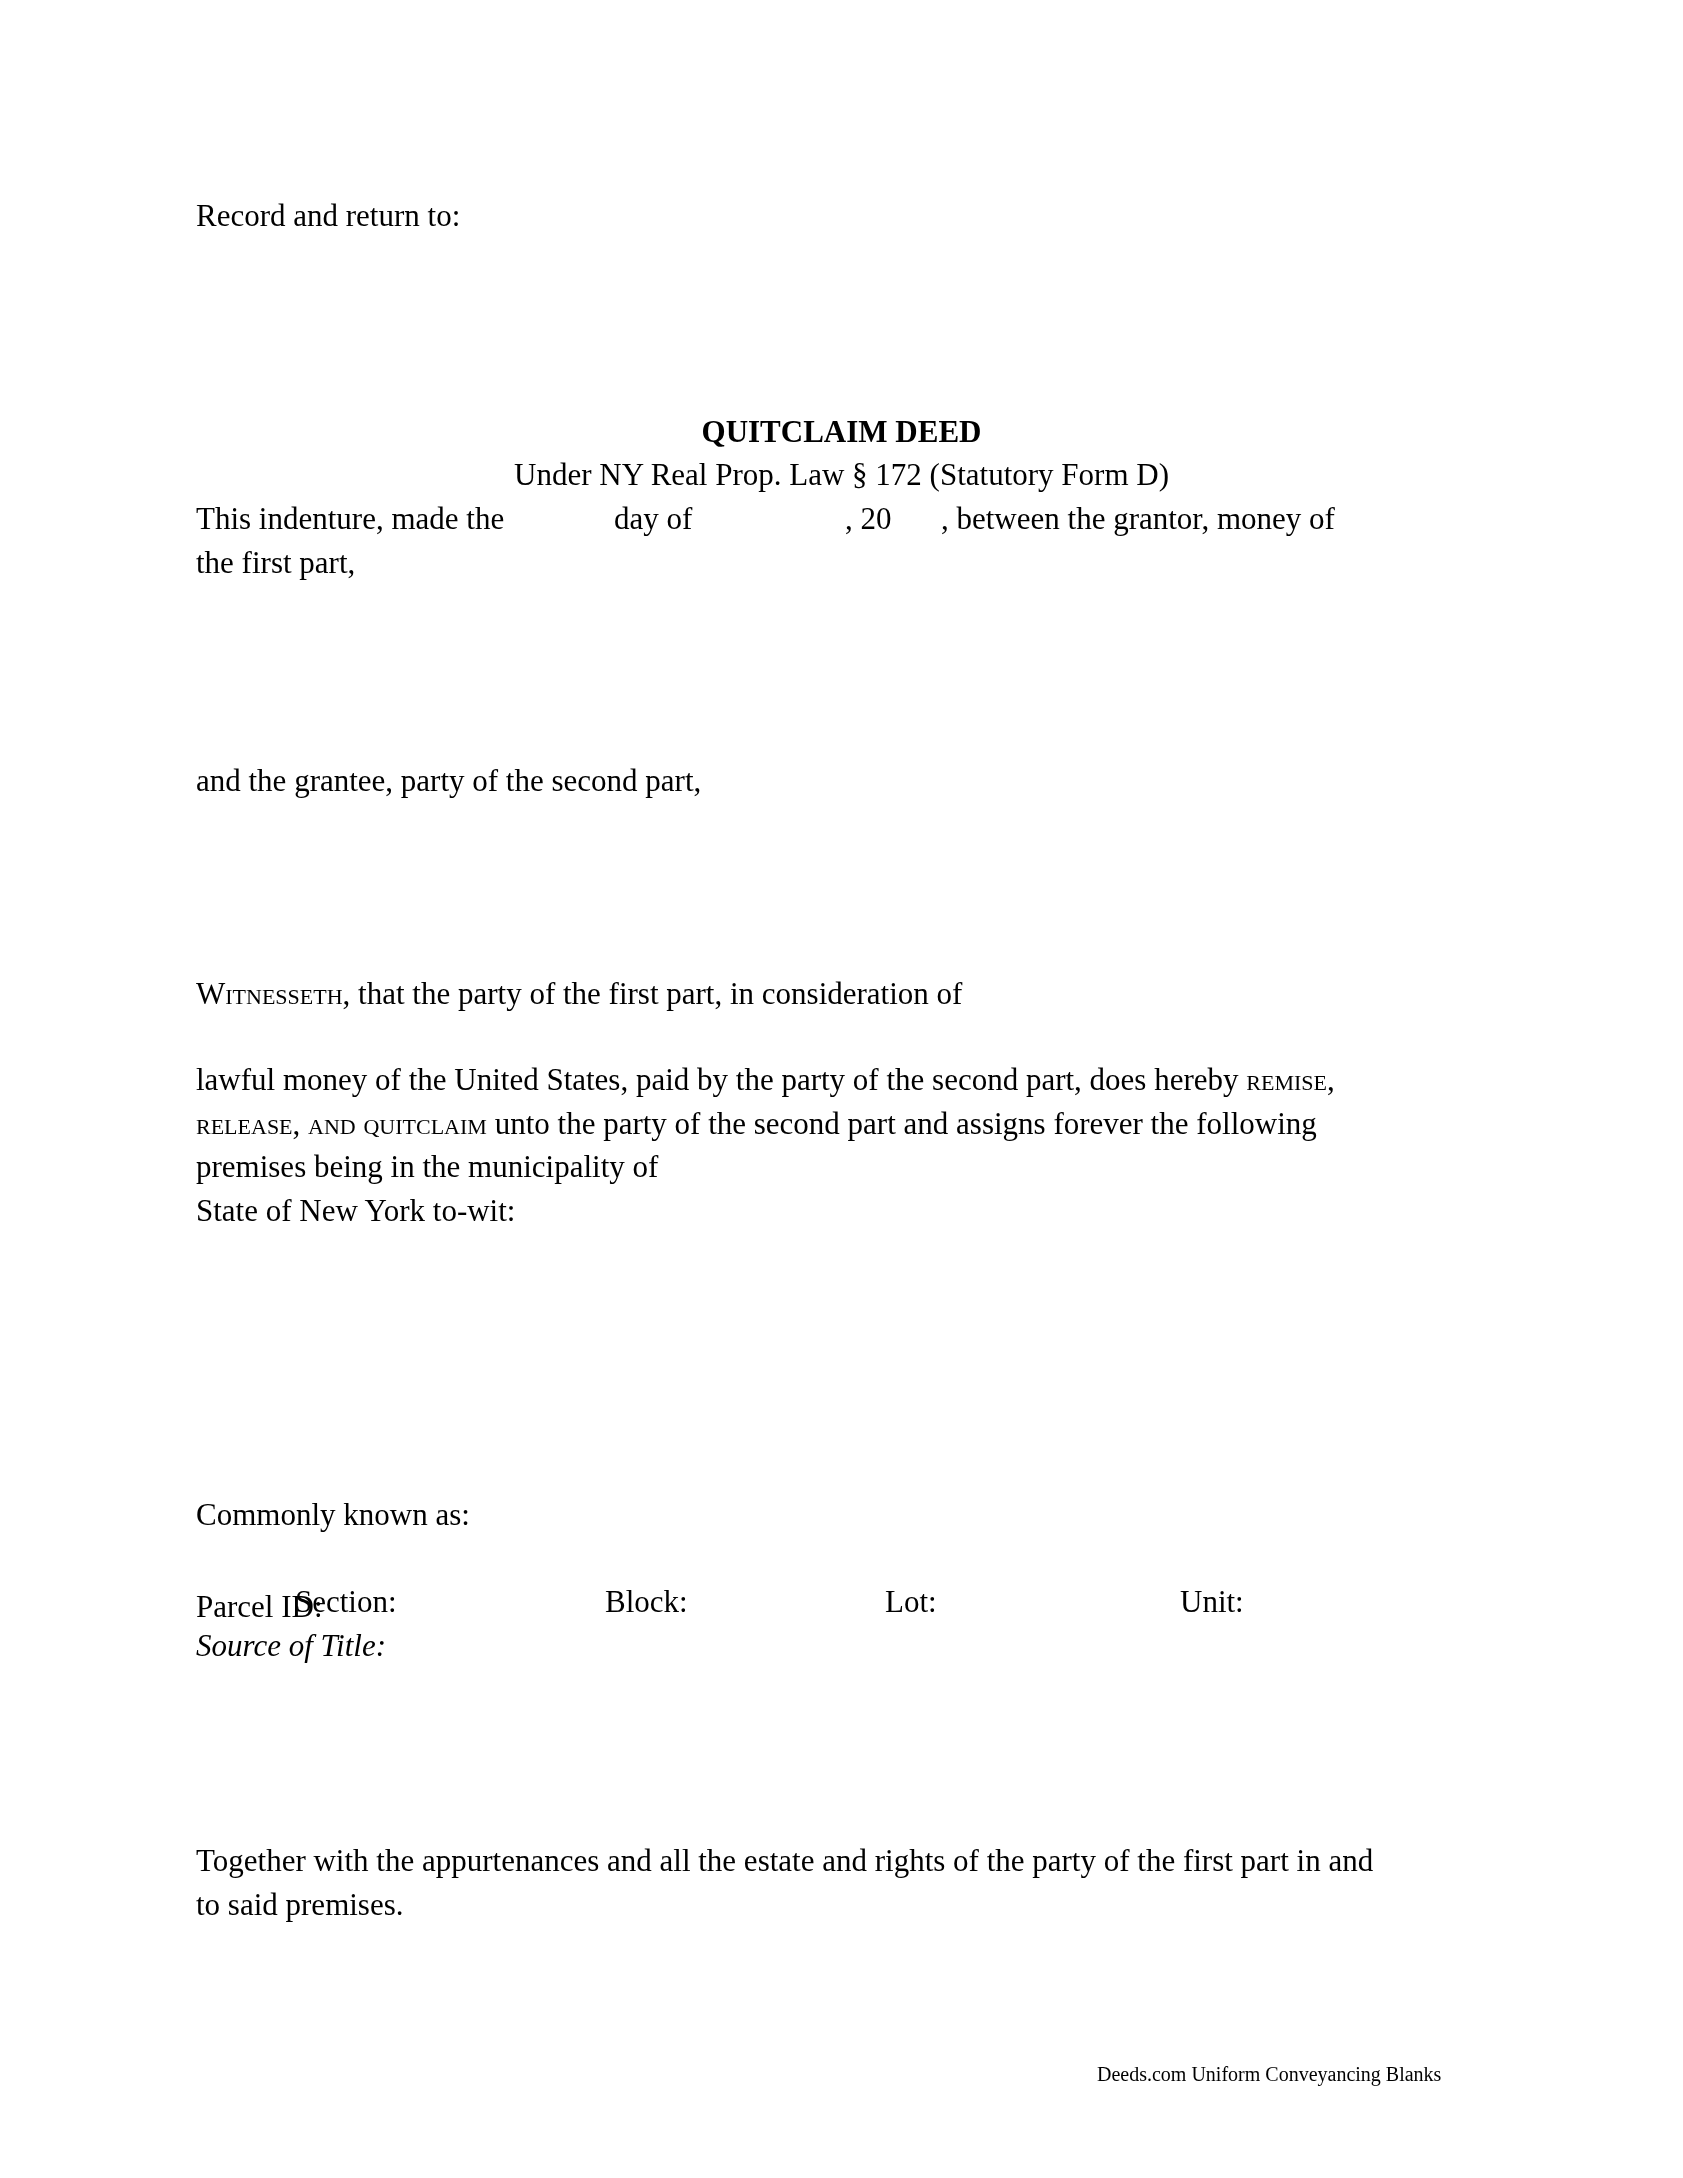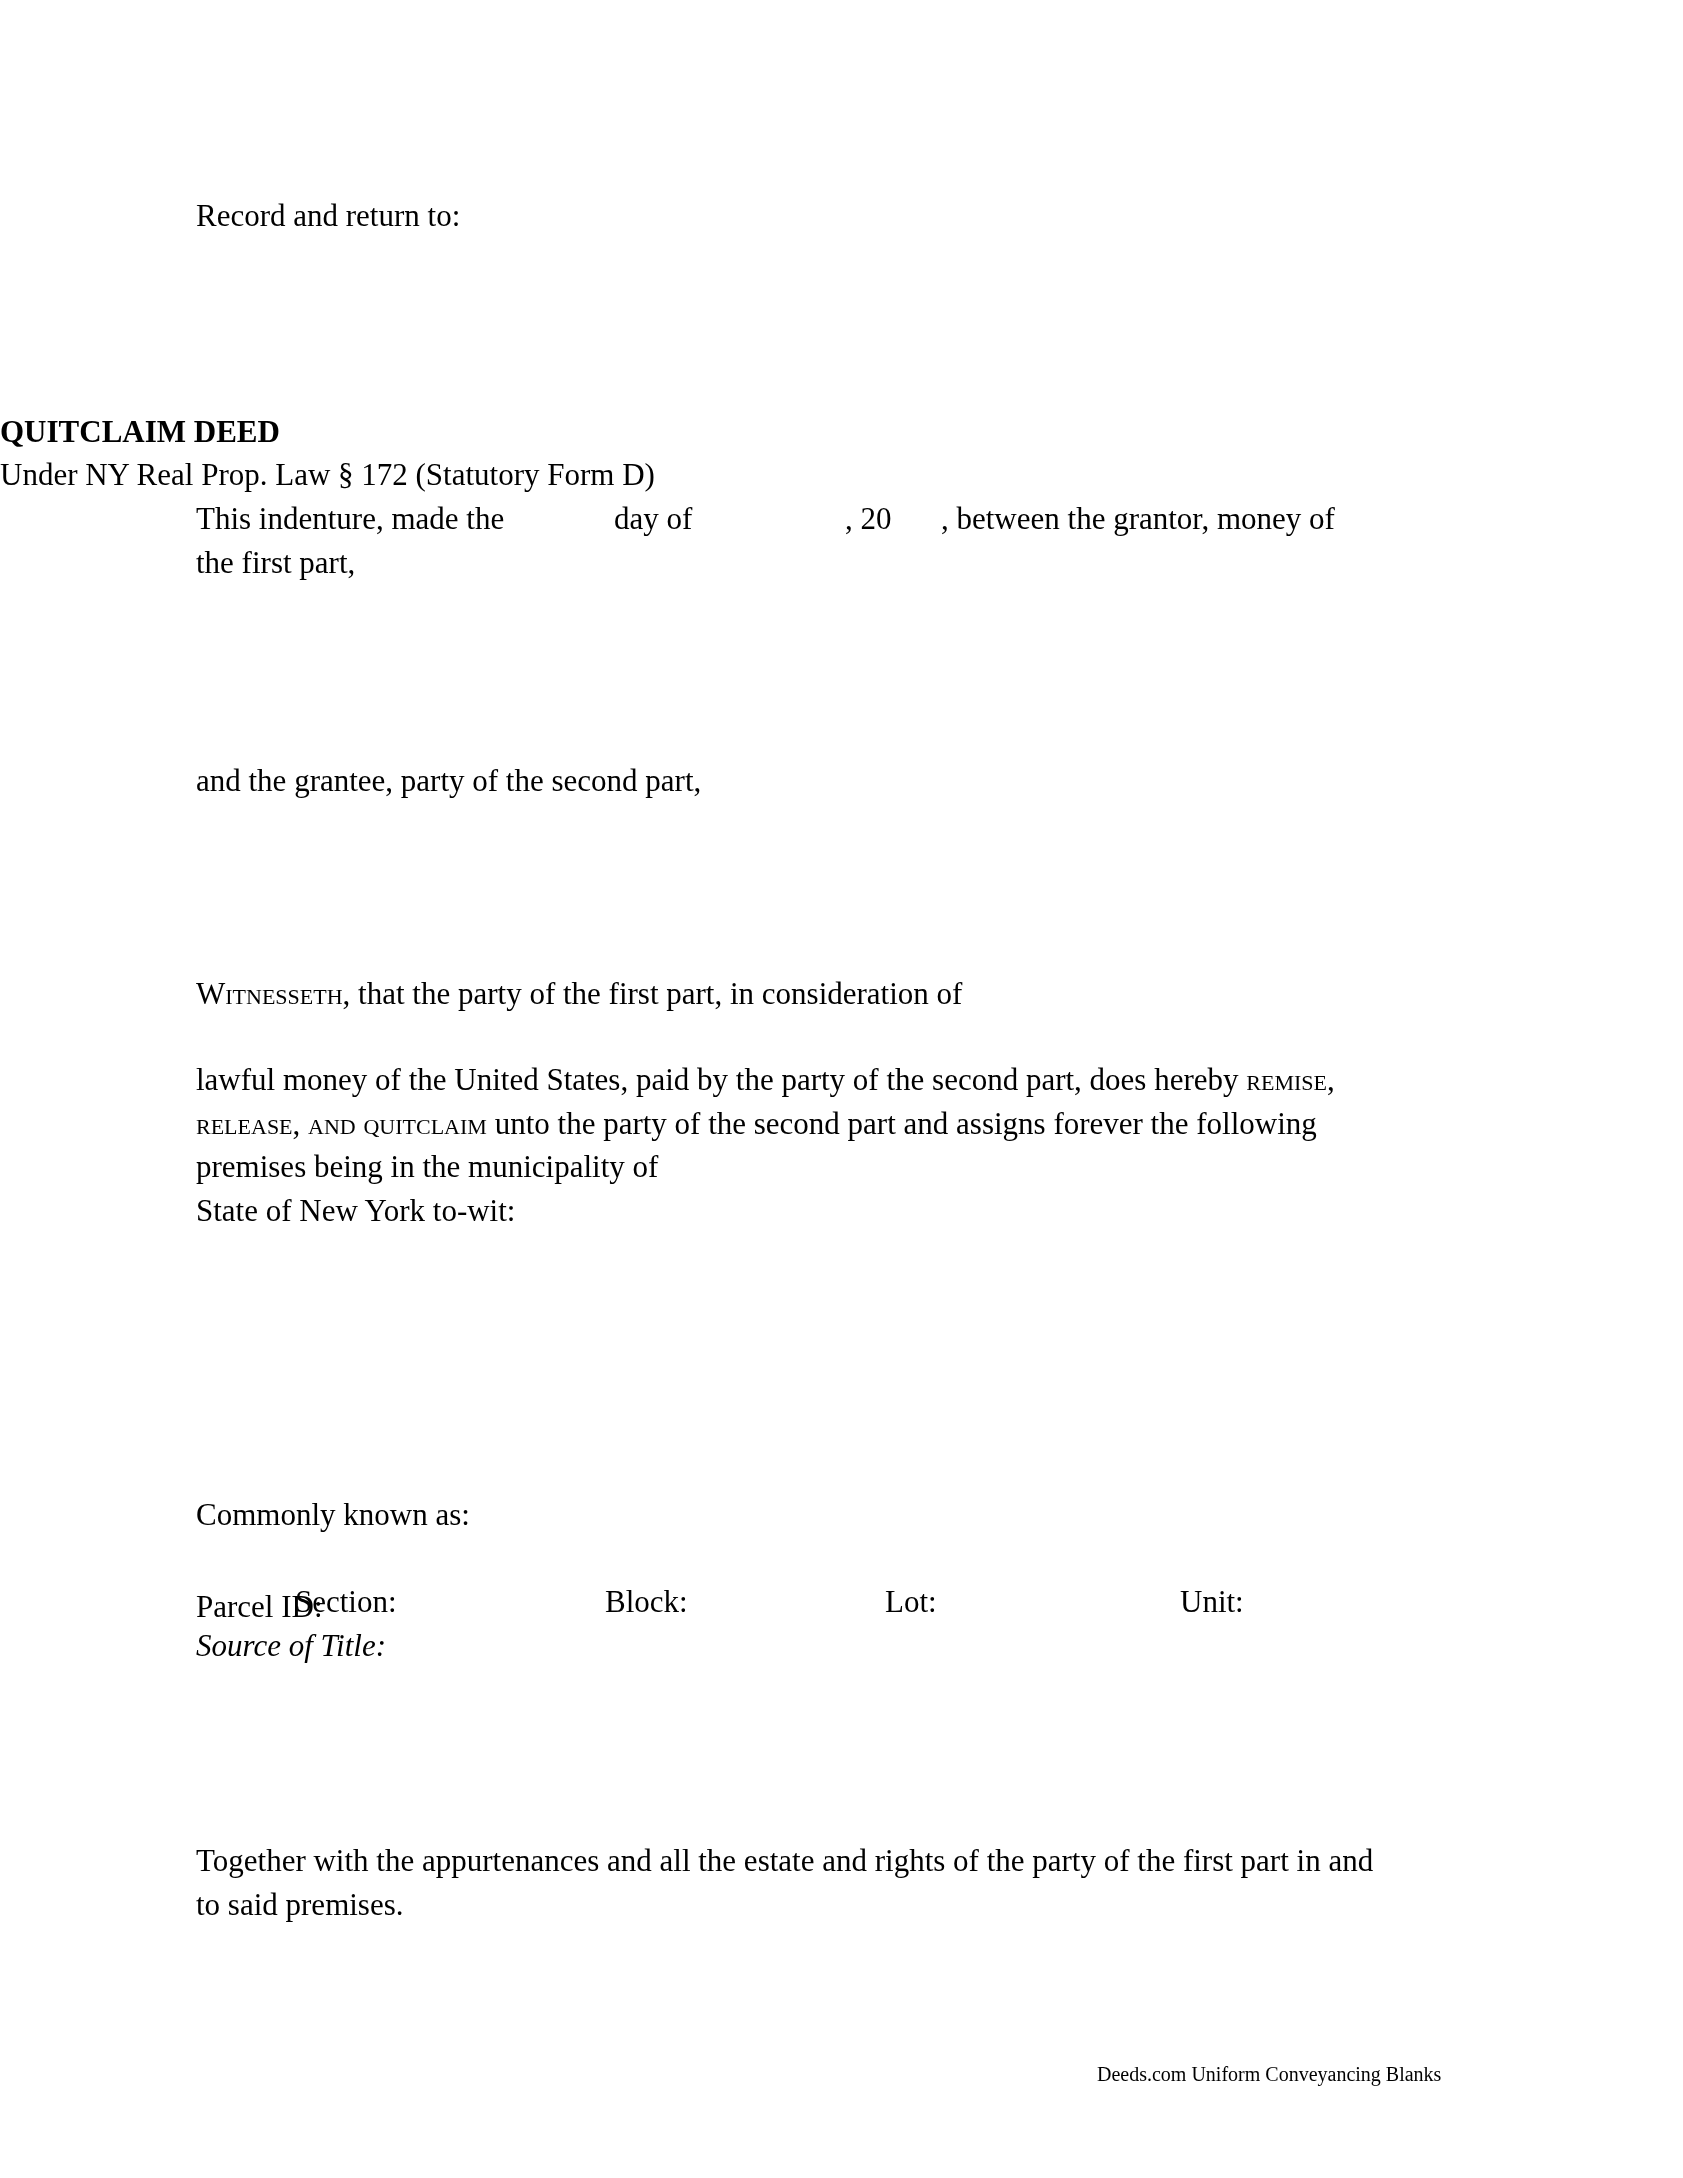--- a/index.html
+++ b/index.html
@@ -1,19 +1,19 @@
 <!DOCTYPE html>
 <html><head>
   <meta charset="utf-8">
   <style>
     html, body { margin: 0; padding: 0; background: #ffffff; }
     body { width: 1683px; height: 2178px; position: relative; overflow: hidden;
            font-family: "Liberation Serif", "DejaVu Serif", serif; color: #000; }
     .line { position: absolute; left: 196px; font-size: 31px; line-height: 44px; white-space: nowrap; }
-    .center { left: 0; width: 1683px; text-align: left; }
+    .center { left: 0; width: 1683px; text-align: center; }
     .title { font-weight: bold; }
     .sc { font-variant: small-caps; }
     .footer { position: absolute; left: 1097px; top: 2059px; font-size: 20px; line-height: 30px; white-space: nowrap; }
     .tab { position: absolute; top: 0; }
   </style>
 </head>
 <body>
 
 <div>
 

